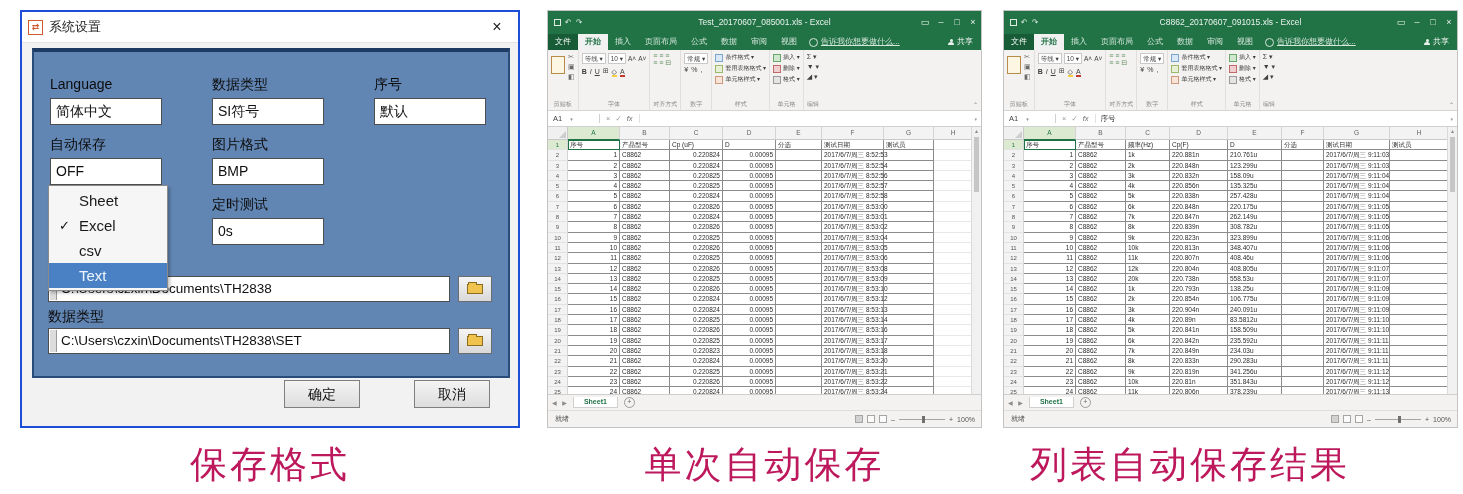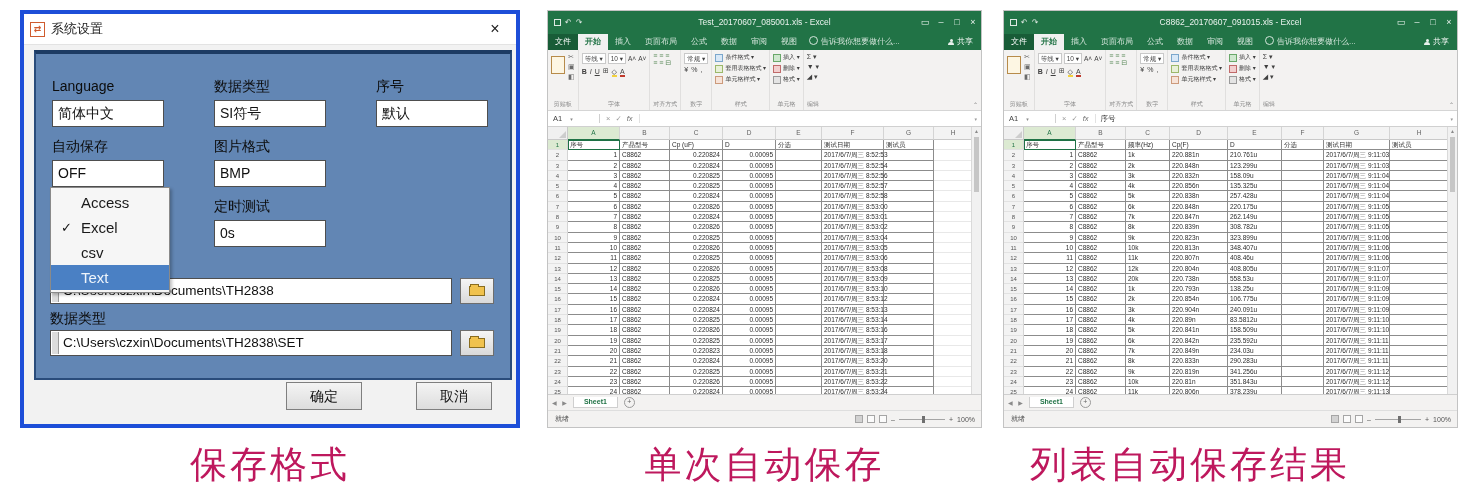--- a/index.html
+++ b/index.html
@@ -2,21 +2,21 @@
 <html><head>
 <meta charset="utf-8">
 <style>
   html,body{margin:0;padding:0;}
   body{width:1463px;height:494px;background:#ffffff;position:relative;overflow:hidden;
        font-family:"Liberation Sans","DejaVu Sans",sans-serif;}
   .stage{position:absolute;inset:0;}
 
   
   .dialog{position:absolute;left:20px;top:10px;width:500px;height:418px;background:#f2f2f2;
-          border:4px solid #1d4ed8;box-sizing:border-box;}
+          border:2px solid #1d4ed8;box-sizing:border-box;}
   .dlg-titlebar{height:30px;background:#ffffff;display:flex;align-items:center;padding:0 6px;
                 border-bottom:1px solid #e3e3e3;}
   .dlg-icon{width:15px;height:15px;border:1px solid #cf5b2e;box-sizing:border-box;color:#cf5b2e;
             font-size:9px;line-height:13px;text-align:center;font-weight:bold;}
   .dlg-icon::before{content:"⇄";}
   .dlg-title{font-size:13px;color:#1d1d1d;margin-left:6px;}
   .dlg-close{margin-left:auto;width:30px;text-align:center;font-size:16px;color:#222;cursor:default;}
   .dlg-close::before{content:"×";}
   .blue-panel{position:absolute;left:10px;top:36px;width:478px;height:330px;background:#6286b4;
               border:2px solid #2a4c7b;border-top:4px solid #1d3b63;box-sizing:border-box;}
@@ -52,21 +52,21 @@
                position:relative;flex:none;font-size:8px;}
   .qa{display:flex;align-items:center;gap:4px;margin-left:6px;color:#dfeae4;font-size:8px;}
   .qa-save{width:7px;height:7px;border:1px solid #dfeae4;box-sizing:border-box;display:inline-block;}
   .xl-title{position:absolute;left:0;right:0;text-align:center;font-size:8.5px;color:#eaf3ee;pointer-events:none;}
   .winctl{margin-left:auto;display:flex;z-index:2;}
   .wc{width:16px;text-align:center;font-size:9px;color:#e8f1ec;}
   .xl-tabs{height:17px;background:#217346;display:flex;align-items:flex-end;flex:none;font-size:8px;}
   .xtab{color:#d5e6dc;padding:2px 7px 3px 7px;}
   .xtab.file{background:#185c37;color:#fff;}
   .xtab.active{background:#f1f1f1;color:#217346;font-weight:bold;}
-  .tellme{color:#d5e6dc;display:flex;align-items:flex-start;gap:3px;padding:2px 5px 3px 5px;}
+  .tellme{color:#d5e6dc;display:flex;align-items:flex-end;gap:3px;padding:2px 5px 3px 5px;text-decoration:underline;}
   .bulb{width:7px;height:7px;border:1px solid #d5e6dc;border-radius:50%;display:inline-block;}
   .share{margin-left:auto;color:#fff;display:flex;align-items:center;gap:3px;padding:2px 8px 3px 5px;}
   .person{width:6px;height:6px;position:relative;display:inline-block;}
   .person::before{content:"";position:absolute;left:1.5px;top:0;width:3px;height:3px;border-radius:50%;background:#e8f1ec;}
   .person::after{content:"";position:absolute;left:0;top:3.5px;width:6px;height:2.5px;border-radius:3px 3px 0 0;background:#e8f1ec;}
 
   .xl-ribbon{height:60px;background:#f3f2f1;border-bottom:1px solid #d5d5d5;display:flex;flex:none;
              font-size:6.5px;color:#3f3f3f;overflow:hidden;}
   .rg{border-right:1px solid #e0dfde;display:flex;flex-direction:column;padding:3px 3px 1px 3px;box-sizing:border-box;}
   .rg-body{flex:1;display:flex;gap:3px;align-items:flex-start;}
@@ -181,21 +181,21 @@
           <span class="folder-glyph"></span>
         </span>
 
       <span class="fld-label" style="left:14px;top:256px">数据类型</span>
       <span class="path-input" style="left:14px;top:276px;width:402px">C:\Users\czxin\Documents\TH2838\SET</span>
       <span class="folder-btn" style="left:424px;top:276px">
           <span class="folder-glyph"></span>
         </span>
 
       <div class="dropdown" id="dd">
-          <div class="dd-item">Access</div>
+          <div class="dd-item">Sheet</div>
           <div class="dd-item checked">Excel</div>
           <div class="dd-item">csv</div>
           <div class="dd-item hl">Text</div>
         </div>
     </div>
     <span class="dlg-btn" style="left:262px;top:368px">确定</span>
     <span class="dlg-btn" style="left:392px;top:368px">取消</span>
   </div>
 
   <div class="xl" id="xl1">

